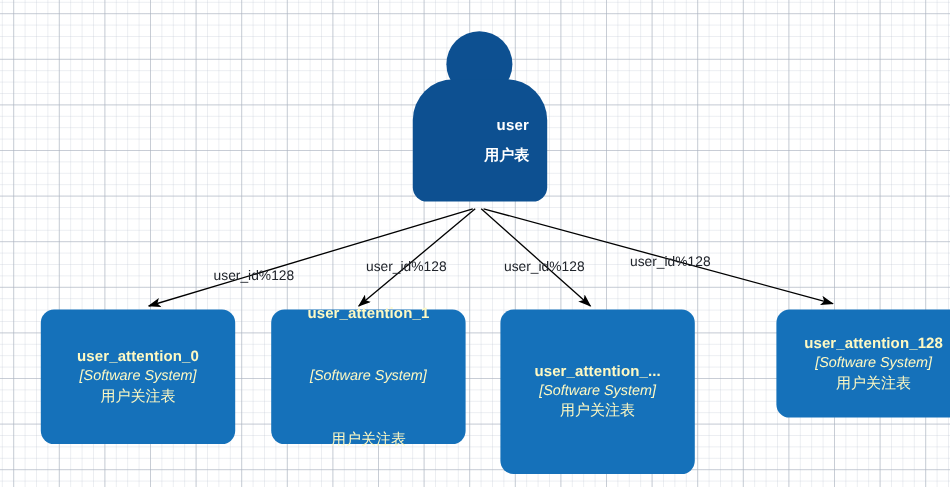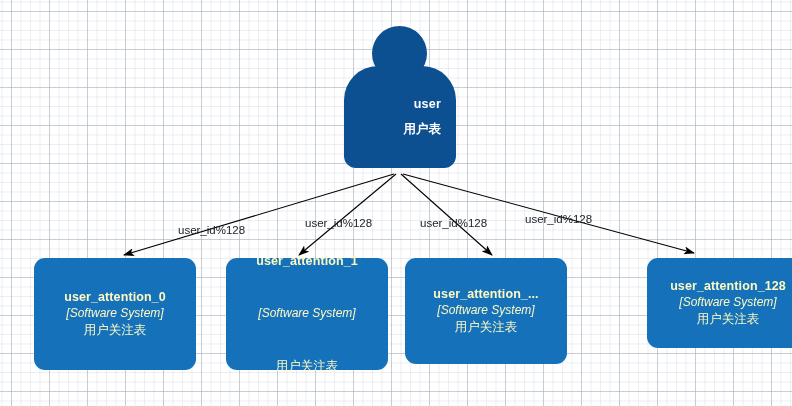--- a/index.html
+++ b/index.html
@@ -108,21 +108,21 @@
     <div class="tech">[Software System]</div>
     <div class="desc">用户关注表</div>
   </div>
 
   <div class="sysbox" style="left:226px;top:258px;width:162px;height:112px;background:#1571ba;gap:36px;">
     <div class="name">user_attention_1</div>
     <div class="tech">[Software System]</div>
     <div class="desc">用户关注表</div>
   </div>
 
-  <div class="sysbox" style="left:405px;top:258px;width:162px;height:106px;background:#1571ba;text-align:right;">
+  <div class="sysbox" style="left:417px;top:258px;width:162px;height:137px;background:#1571ba;text-align:right;">
     <div class="name">user_attention_...</div>
     <div class="tech">[Software System]</div>
     <div class="desc">用户关注表</div>
   </div>
 
   <div class="sysbox" style="left:647px;top:258px;width:162px;height:90px;background:#1571ba;">
     <div class="name">user_attention_128</div>
     <div class="tech">[Software System]</div>
     <div class="desc">用户关注表</div>
   </div>

